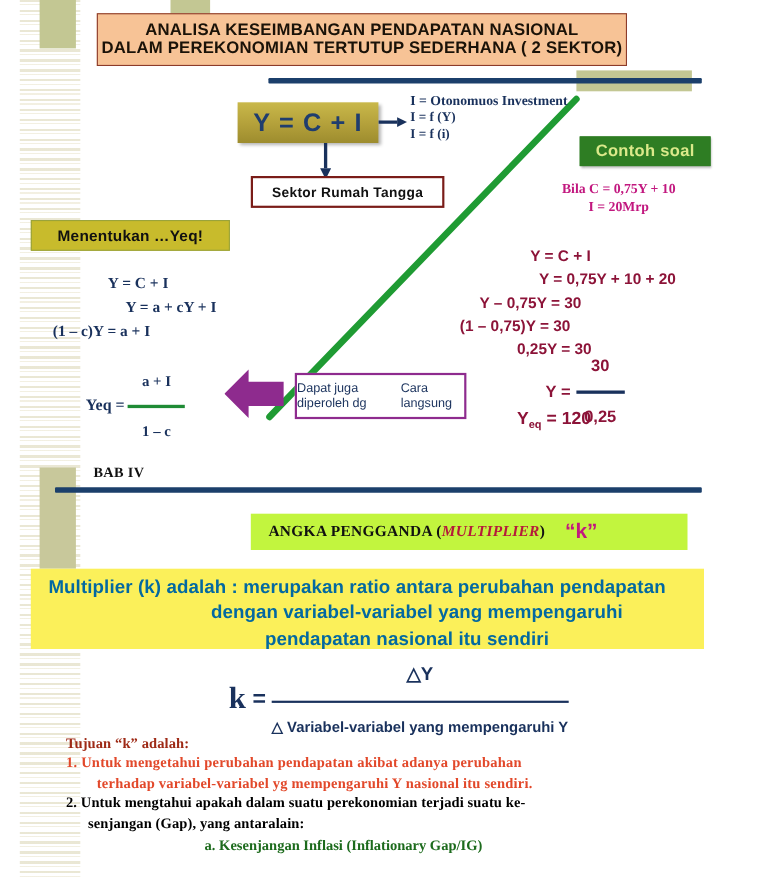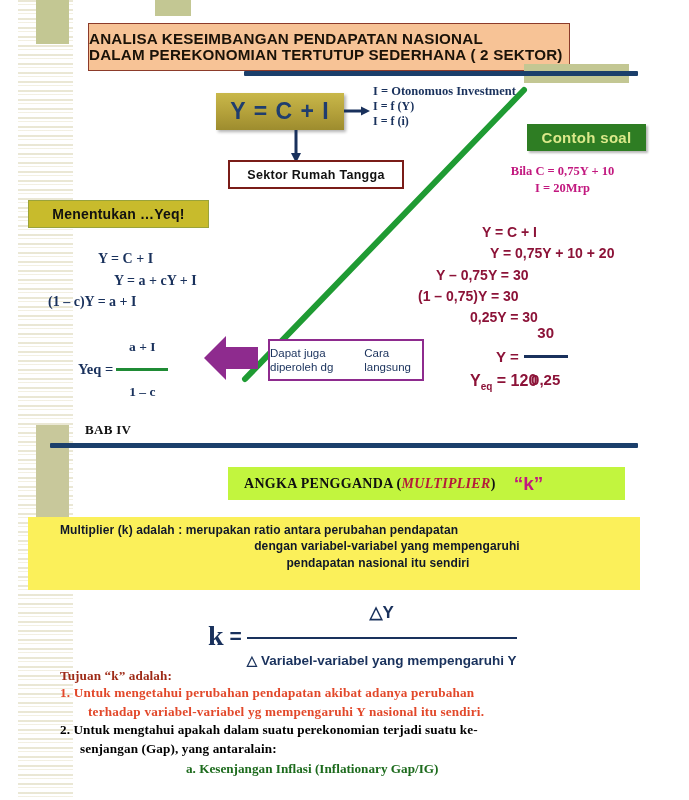--- a/index.html
+++ b/index.html
@@ -34,23 +34,23 @@
     position:absolute;left:36px;top:425px;width:33px;height:92px;
     background:#c8c89b;
   }
   .khaki-block-top{
     position:absolute;left:155px;top:0;width:36px;height:16px;
     background:#c3c793;
   }
 
   
   .title-box{
-    position:absolute;left:88px;top:23px;width:482px;height:48px;
+    position:absolute;left:88px;top:12px;width:482px;height:48px;
     background:#f7c396;border:1.5px solid #8c3b2a;
-    display:flex;flex-direction:column;justify-content:center;
+    display:flex;flex-direction:column;align-items:center;justify-content:center;
     box-sizing:border-box;
   }
   .title-box .tline{
     font-weight:bold;color:#1a1208;letter-spacing:.2px;line-height:1.08;
     font-size:15.2px;white-space:nowrap;
   }
   .title-box .tline.l2{font-size:15.2px;}
 
   
   .navy-rule{
@@ -209,23 +209,22 @@
   .angka-box .kk{
     margin-left:18px;color:#c2187f;font-weight:bold;font-size:19px;
   }
 
   
   .mult-box{
     position:absolute;left:28px;top:517px;width:612px;height:73px;
     background:#fbf05a;padding:5px 8px 0 8px;box-sizing:border-box;
   }
   .mult-box .ln{
-    font-size:12px;font-weight:bold;color:#0f172a;line-height:1.37;
+    font-size:17px;font-weight:bold;color:#0369a1;line-height:1.37;
     letter-spacing:.1px;
-    margin-left:16px;
   }
   .mult-box .ln.l1{text-align:left;padding-left:8px;}
   .mult-box .ln.l2{text-align:center;padding-left:90px;}
   .mult-box .ln.l3{text-align:center;padding-left:72px;}
 
   
   .kform{
     position:absolute;left:208px;top:604px;display:flex;align-items:center;
     color:#19315c;font-weight:bold;
   }

